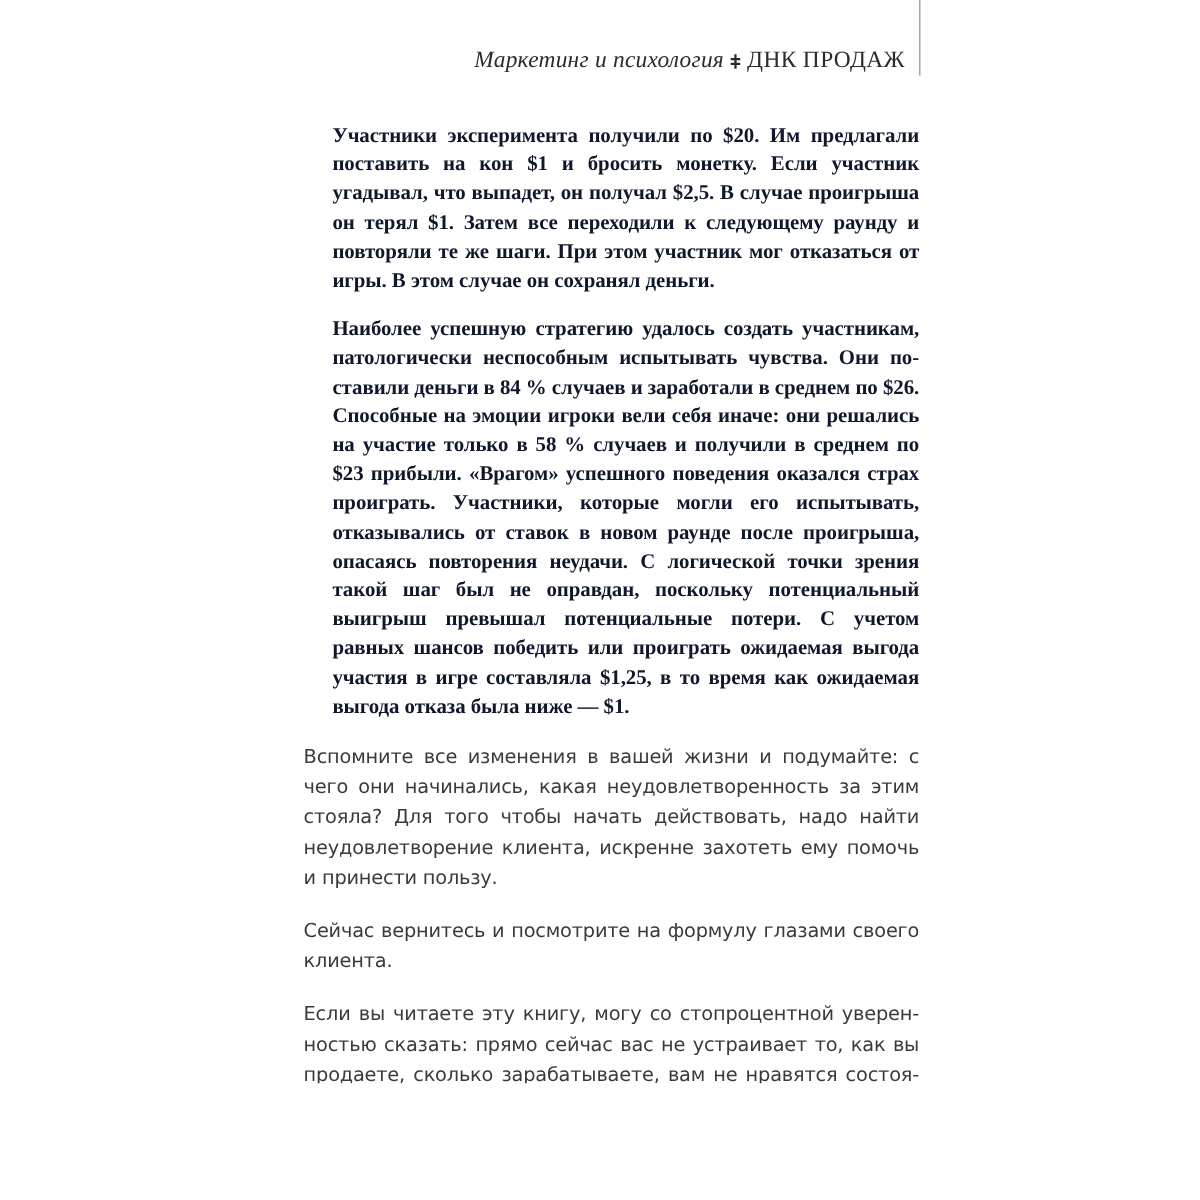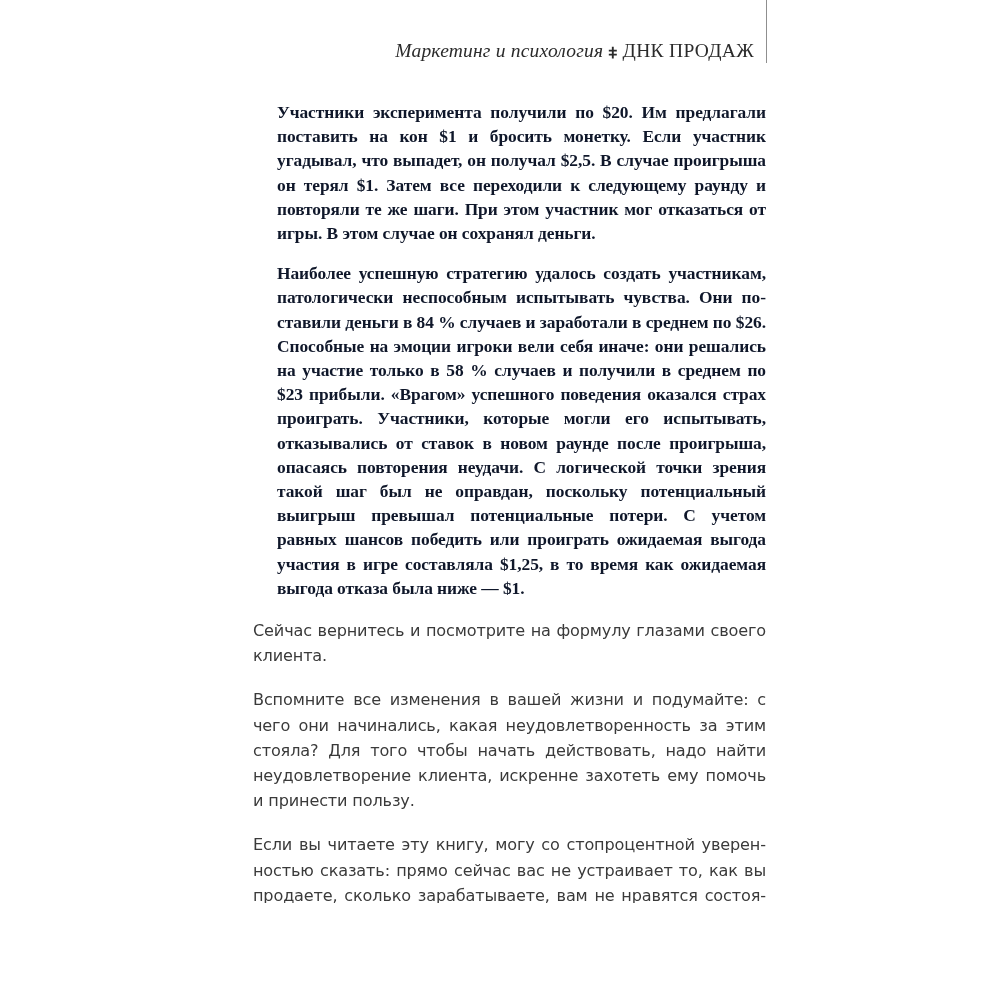--- a/index.html
+++ b/index.html
@@ -143,20 +143,20 @@
   <div class="folio">20</div>
 
   <div class="text-column">
 
     <div class="quote-block">
       <p>Участники эксперимента получили по $20. Им предлагали по­ставить на кон $1 и бросить монетку. Если участник угадывал, что выпадет, он получал $2,5. В случае проигрыша он терял $1. Затем все переходили к следующему раунду и повторяли те же шаги. При этом участник мог отказаться от игры. В этом случае он сохранял деньги.</p>
       <p>Наиболее успешную стратегию удалось создать участникам, патологически неспособным испытывать чувства. Они по­ставили деньги в 84 % случаев и заработали в среднем по $26. Способные на эмоции игроки вели себя иначе: они решались на участие только в 58 % случаев и получили в среднем по $23 прибыли. «Врагом» успешного поведения оказался страх про­играть. Участники, которые могли его испытывать, отказы­вались от ставок в новом раунде после проигрыша, опасаясь повторения неудачи. С логической точки зрения такой шаг был не оправдан, поскольку потенциальный выигрыш превышал потенциальные потери. С учетом равных шансов победить или проиграть ожидаемая выгода участия в игре составляла $1,25, в то время как ожидаемая выгода отказа была ниже — $1.</p>
     </div>
 
     <div class="body-text">
+      <p>Вспомните все изменения в вашей жизни и подумайте: с чего они начинались, какая неудовлетворенность за этим стояла? Для того чтобы начать действовать, надо найти неудовлет­ворение клиента, искренне захотеть ему помочь и принести пользу.</p>
       <p>Сейчас вернитесь и посмотрите на формулу глазами своего клиента.</p>
-      <p>Вспомните все изменения в вашей жизни и подумайте: с чего они начинались, какая неудовлетворенность за этим стояла? Для того чтобы начать действовать, надо найти неудовлет­ворение клиента, искренне захотеть ему помочь и принести пользу.</p>
       <p>Если вы читаете эту книгу, могу со стопроцентной уверен­ностью сказать: прямо сейчас вас не устраивает то, как вы продаете, сколько зарабатываете, вам не нравятся состоя­ние неуверенности в себе и недостаточный уровень прояв­ленности. Именно благодаря тому, что вас это не устраивает, вы совершаете действия.</p>
     </div>
 
   </div>
 
 </div>
 
 </body></html>

